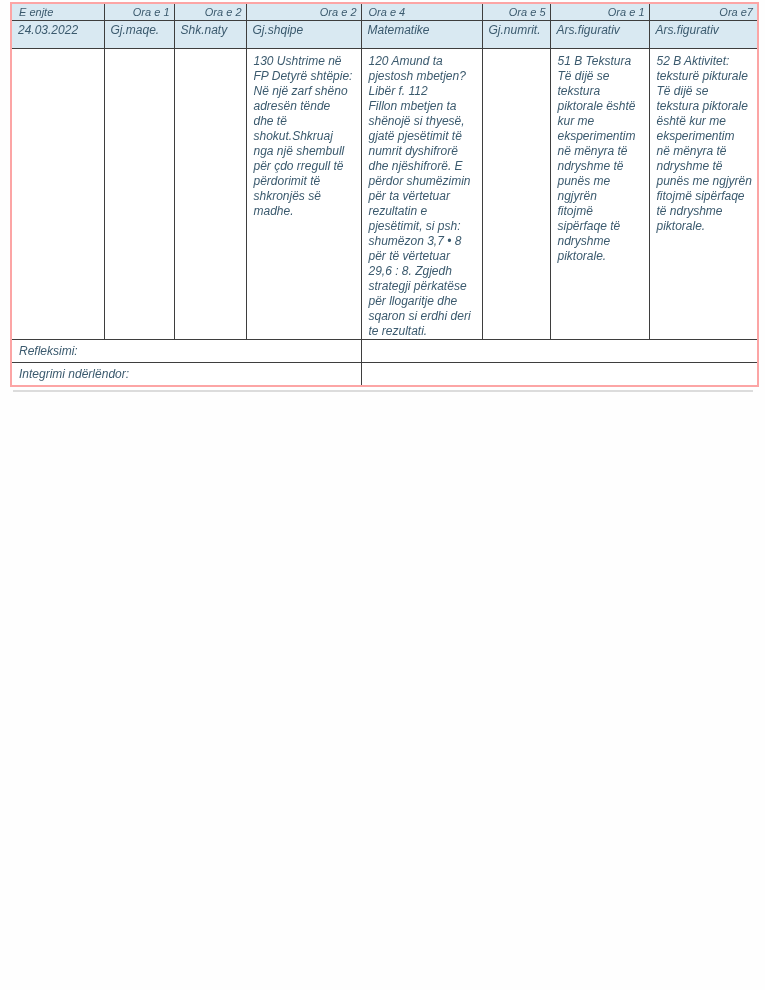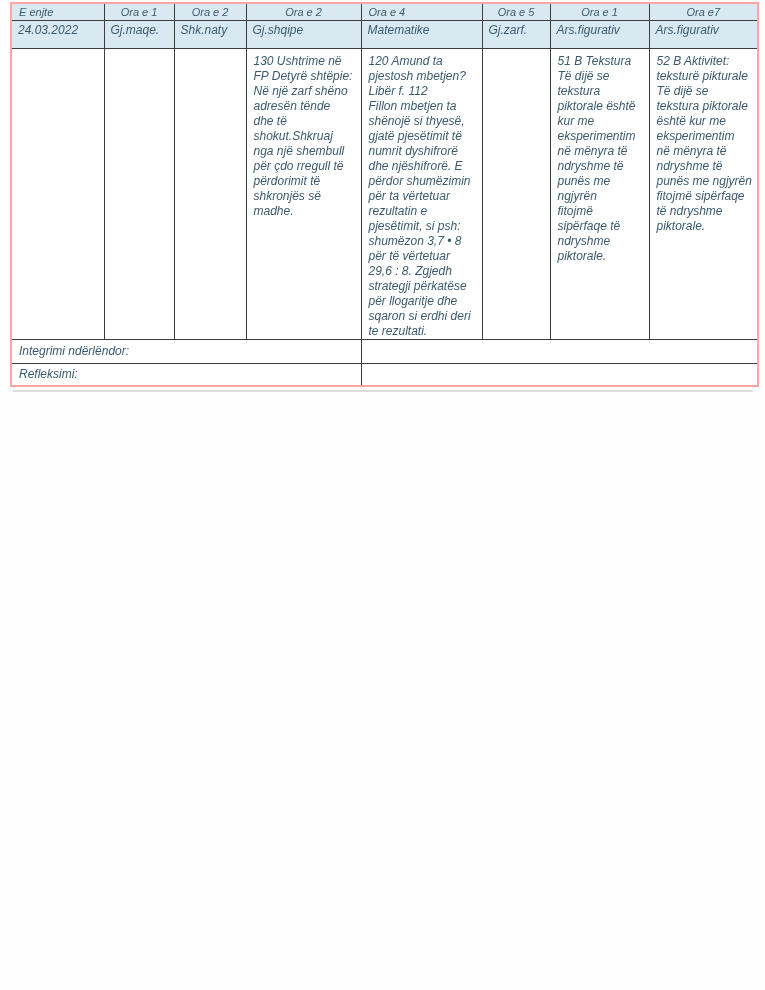--- a/index.html
+++ b/index.html
@@ -29,21 +29,21 @@
     border: 1px solid #3e3e3e;
     vertical-align: top;
     overflow: hidden;
     margin: 0;
   }
   tr.head th {
     height: 17px;
     background: #d9e9f2;
     font-size: 11px;
     font-weight: normal;
-    text-align: center;
+    text-align: right;
     padding: 1px 4px 0 4px;
     line-height: 14px;
   }
   tr.head th.left { text-align: left; padding-left: 7px; }
   tr.subjects td {
     height: 28px;
     background: #d9e9f2;
     font-size: 12px;
     text-align: left;
     padding: 2px 4px 0 6px;
@@ -99,21 +99,21 @@
       <th>Ora e 5</th>
       <th>Ora e 1</th>
       <th>Ora e7</th>
     </tr>
     <tr class="subjects">
       <td>24.03.2022</td>
       <td>Gj.maqe.</td>
       <td>Shk.naty</td>
       <td>Gj.shqipe</td>
       <td>Matematike</td>
-      <td>Gj.zarf.</td>
+      <td>Gj.numrit.</td>
       <td>Ars.figurativ</td>
       <td>Ars.figurativ</td>
     </tr>
     <tr class="lessons">
       <td></td>
       <td></td>
       <td></td>
       <td>130 Ushtrime në
 FP Detyrë shtëpie:
 Në një zarf shëno
@@ -165,24 +165,24 @@
 tekstura piktorale
 është kur me
 eksperimentim
 në mënyra të
 ndryshme të
 punës me ngjyrën
 fitojmë sipërfaqe
 të ndryshme
 piktorale.</td>
     </tr>
+    <tr class="footer last">
+      <td colspan="4">Refleksimi:</td>
+      <td colspan="4"></td>
+    </tr>
     <tr class="footer">
       <td colspan="4">Integrimi ndërlëndor:</td>
-      <td colspan="4"></td>
-    </tr>
-    <tr class="footer last">
-      <td colspan="4">Refleksimi:</td>
       <td colspan="4"></td>
     </tr>
   </tbody>
     </table>
   <div class="shadow-line"></div>
 </div>
 
 </body></html>

